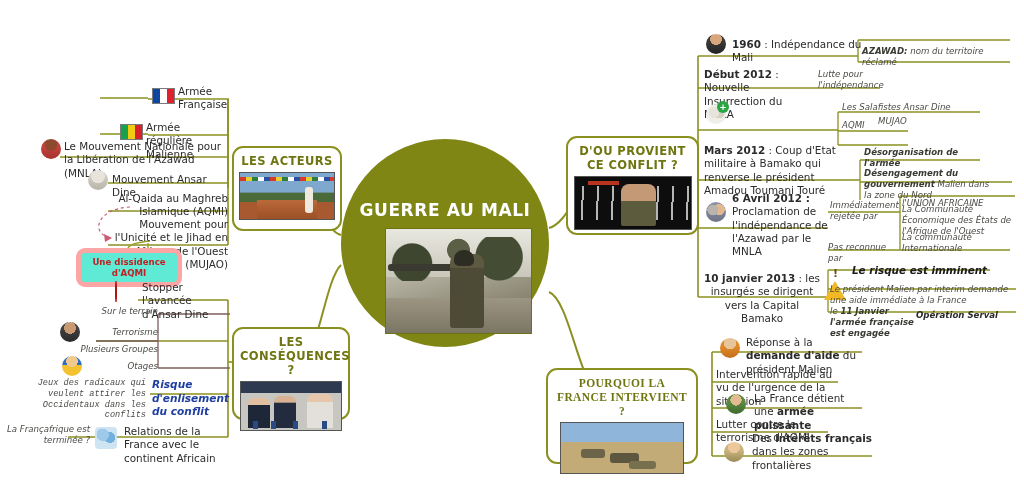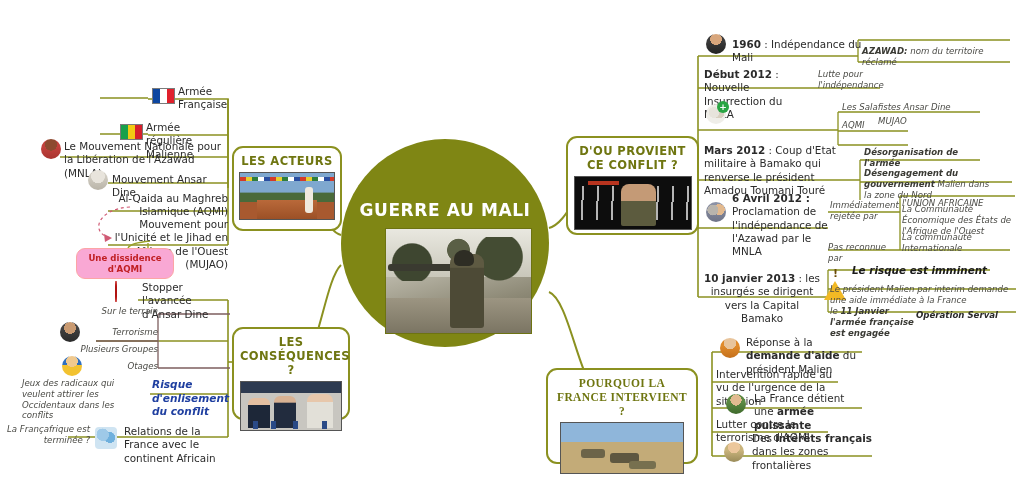--- a/index.html
+++ b/index.html
@@ -82,21 +82,21 @@
 
   
   .leaf{position:absolute;font-size:10.4px;line-height:1.28;color:#2b2b2b;}
   .leaf b{font-weight:bold;}
   .note{position:absolute;font-size:8.6px;line-height:1.26;color:#4b4b46;font-style:italic;}
   .note b{font-style:italic;font-weight:bold;color:#3a3a34;}
   .blue{color:#1f3fa0;}
   .bluebold{color:#1f3fa0;font-weight:bold;font-style:italic;}
   .redbold{color:#c01f23;font-weight:bold;}
 
-  .callout{position:absolute;border:1px solid #fca5a5;border-radius:9px;background:#f9a8d4;
+  .callout{position:absolute;border:5px solid #fca5a5;border-radius:9px;background:#5eead4;
     font-size:8.6px;line-height:1.25;padding:4px 7px;text-align:center;}
 
   .ic{position:absolute;}
   .flag{width:21px;height:14px;border:1px solid #7a7a7a;display:block;}
   .flag-fr{background:linear-gradient(90deg,#0d46a0 0 33.3%,#ffffff 33.3% 66.6%,#e0202c 66.6% 100%);}
   .flag-ml{background:linear-gradient(90deg,#18a04a 0 33.3%,#f2cb13 33.3% 66.6%,#d6202c 66.6% 100%);}
 
   .avatar{width:20px;height:20px;border-radius:50%;display:block;}
   .av-mnla{background:radial-gradient(circle at 50% 28%,#8d4a2f 0 34%,transparent 35%),
             linear-gradient(180deg,#c2413c 40%,#a8332f 100%);}
@@ -274,21 +274,21 @@
       <span class="avatar av-terror"></span>
     </span>
   <div class="note" style="left:86px;top:327px;width:72px;text-align:right;">Terrorisme</div>
   <div class="note" style="left:48px;top:344px;width:110px;text-align:right;">Plusieurs Groupes</div>
   <span class="ic" style="left:62px;top:356px;">
       <span class="avatar av-otage"></span>
     </span>
   <div class="note" style="left:92px;top:361px;width:66px;text-align:right;">Otages</div>
 
 
-  <div class="note" style="left:22px;top:378px;width:124px;text-align:left;">Jeux des radicaux qui veulent attirer les Occidentaux dans les conflits</div>
+  <div class="note" style="left:22px;top:378px;width:124px;text-align:right;font-family:Liberation Mono, monospace;">Jeux des radicaux qui veulent attirer les Occidentaux dans les conflits</div>
   <div class="leaf bluebold" style="left:152px;top:378px;width:78px;font-size:10.6px;">Risque d'enlisement du conflit</div>
 
   <div class="note" style="left:6px;top:424px;width:84px;text-align:right;">La Françafrique est terminée ?</div>
   <span class="ic" style="left:95px;top:427px;">
       <span class="avatar av-group" style="width:22px;height:22px;border-radius:4px;"></span>
     </span>
   <div class="leaf" style="left:124px;top:425px;width:108px;">Relations de la France avec le continent Africain</div>
 
   <div class="branch" style="left:566px;top:136px;width:133px;height:99px;">
     <div class="btitle">D'OU PROVIENT CE CONFLIT ?</div>

